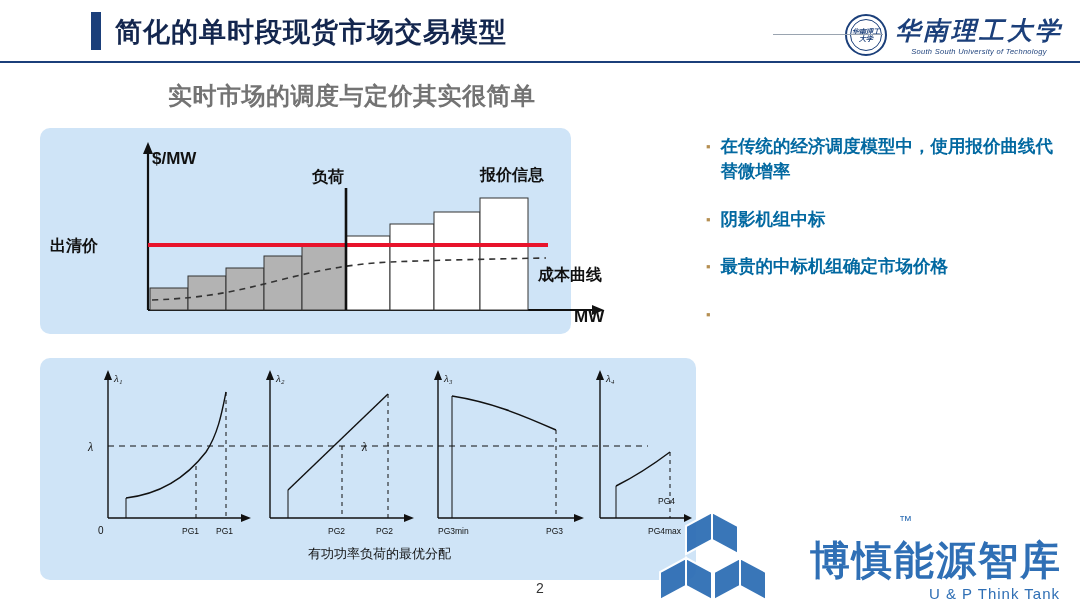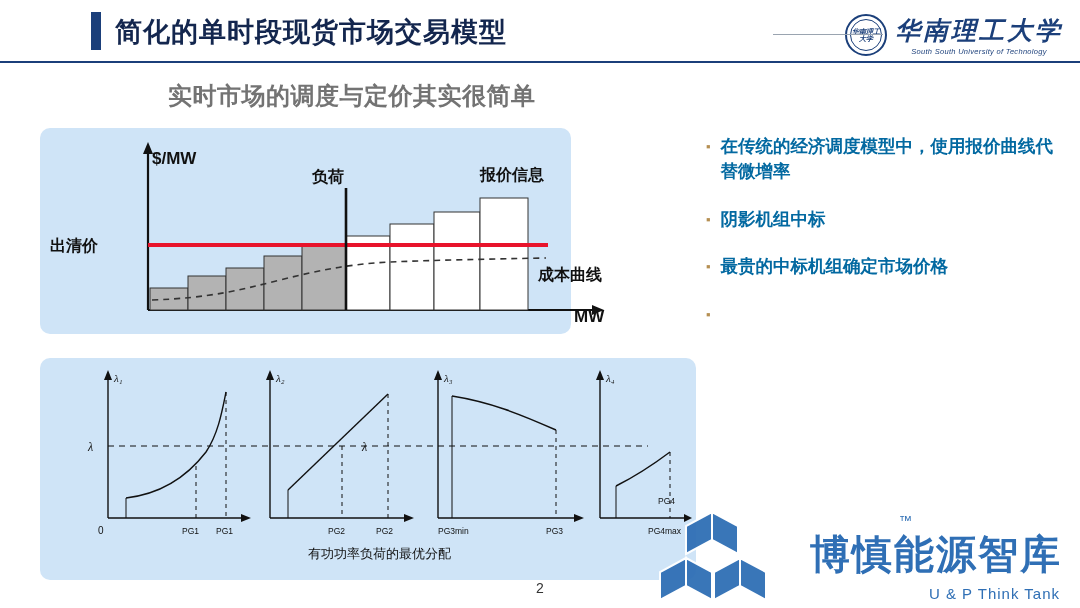--- a/index.html
+++ b/index.html
@@ -98,21 +98,21 @@
     position:absolute; left:0; top:580px; width:1080px;
     text-align:center; font-size:14px; color:#333;
   }
 
   
   .watermark {
     position:absolute; right:8px; bottom:4px; width:420px; height:110px;
     pointer-events:none;
   }
   .wm-cn {
-    position:absolute; right:10px; bottom:22px;
+    position:absolute; right:10px; bottom:16px;
     font-size:40px; font-weight:bold; color:#2f6fb5; letter-spacing:2px;
     font-family:"Liberation Serif", serif;
   }
   .wm-en {
     position:absolute; right:12px; bottom:2px;
     font-size:15px; color:#2f6fb5; letter-spacing:1px;margin-left:48px;
   }
   .wm-tm {
     position:absolute; right:160px; bottom:76px;
     font-size:13px; color:#2f6fb5;

